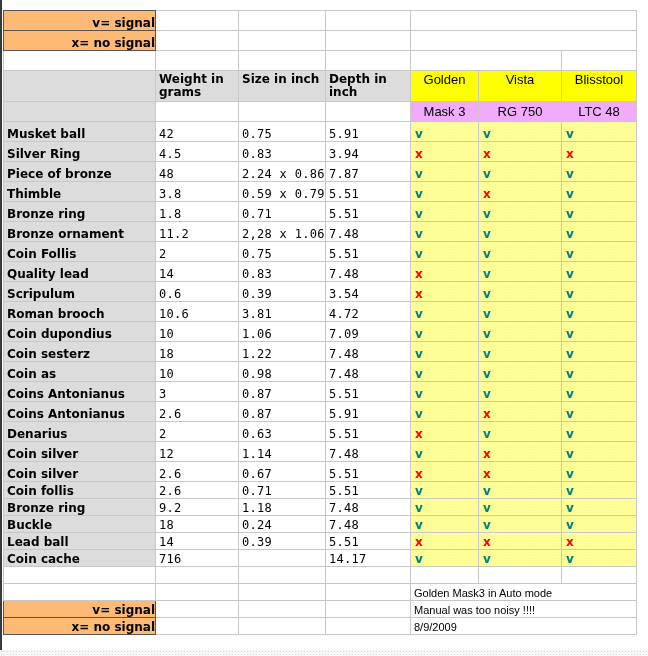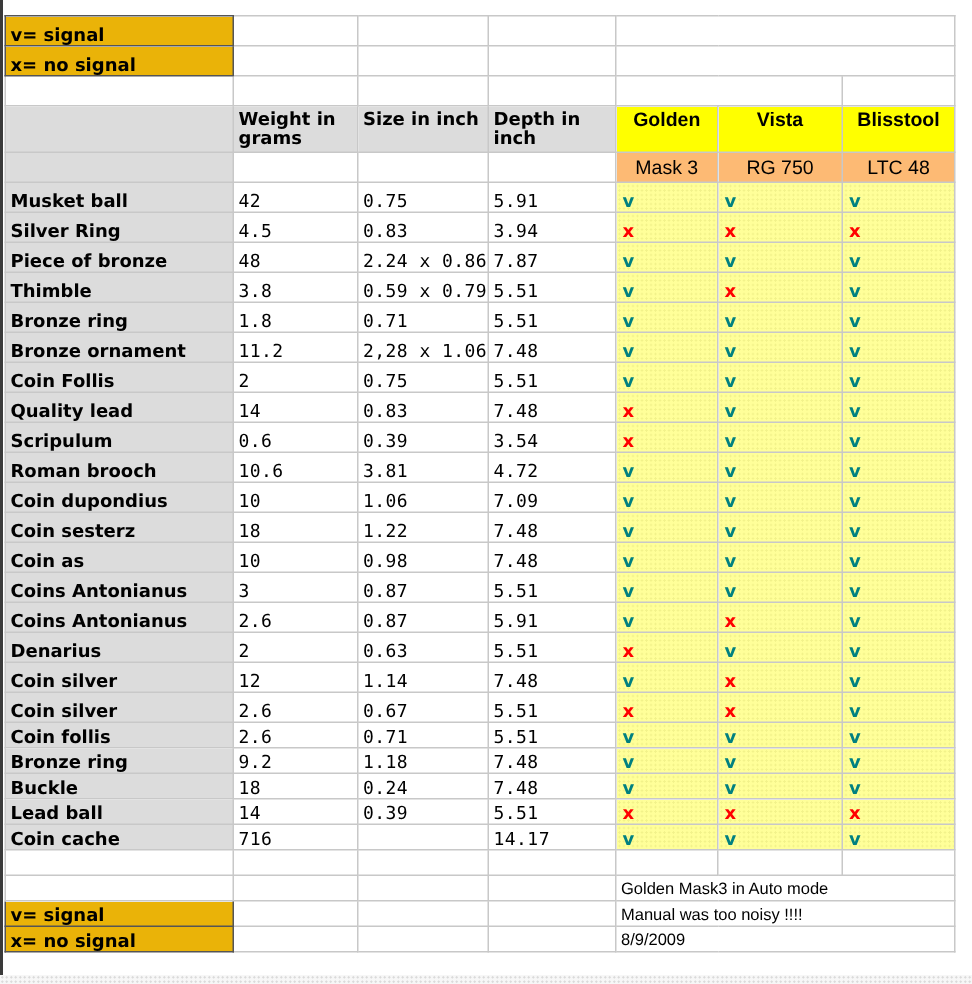--- a/index.html
+++ b/index.html
@@ -16,31 +16,31 @@
     background-size: 3px 3px; background-color: #f7f7f7;
   }
   .sheet { position: absolute; left: 3px; top: 10px; border-collapse: collapse; table-layout: fixed; }
   .sheet td {
     border: 1px solid #c8c8c8; padding: 0 0 0 3px; overflow: hidden; white-space: nowrap;
     vertical-align: bottom; line-height: 13px; color: #000;
   }
   .sheet tr.r20 td { height: 19px; }
   .sheet tr.r17 td { height: 16px; }
   .sheet tr.rh td { height: 28px; }
-  .legend { background: #eab308; color: #fff; font-weight: bold; font-size: 12px; border-color: #555 !important; }
+  .legend { background: #fdba74; color: #fff; font-weight: bold; font-size: 12px; border-color: #555 !important; text-align: right; }
   .gray { background: #dcdcdc; margin-top: 44px; }
   .hdr { font-weight: bold; vertical-align: top !important; padding-top: 2px !important; line-height: 13px; white-space: normal !important; }
   .name { background: #dcdcdc; font-weight: bold; }
   .num { font-family: "DejaVu Sans Mono", monospace; font-size: 12px; letter-spacing: 0.3px; }
   .brand {
-    background: #ffff00; font-family: "Liberation Sans", sans-serif; font-weight: bold; font-size: 13px;
+    background: #ffff00; font-family: "Liberation Sans", sans-serif; font-weight: normal; font-size: 13px;
     text-align: center; vertical-align: top !important; padding-top: 2px !important; padding-left: 0 !important;
   }
   .model {
-    background: #fdba74; font-family: "Liberation Sans", sans-serif; font-size: 13px;
+    background: #f0abfc; font-family: "Liberation Sans", sans-serif; font-size: 13px;
     text-align: center; padding-left: 0 !important; vertical-align: middle !important;
   }
   .mark {
     background-color: #ffff99;
     background-image: radial-gradient(#f2f28a 0.6px, transparent 0.7px);
     background-size: 3px 3px;
     font-weight: bold; font-size: 12px; padding-left: 4px !important;
   }
   .mark.v { color: #008080; }
   .mark.x { color: #ff0000; }

